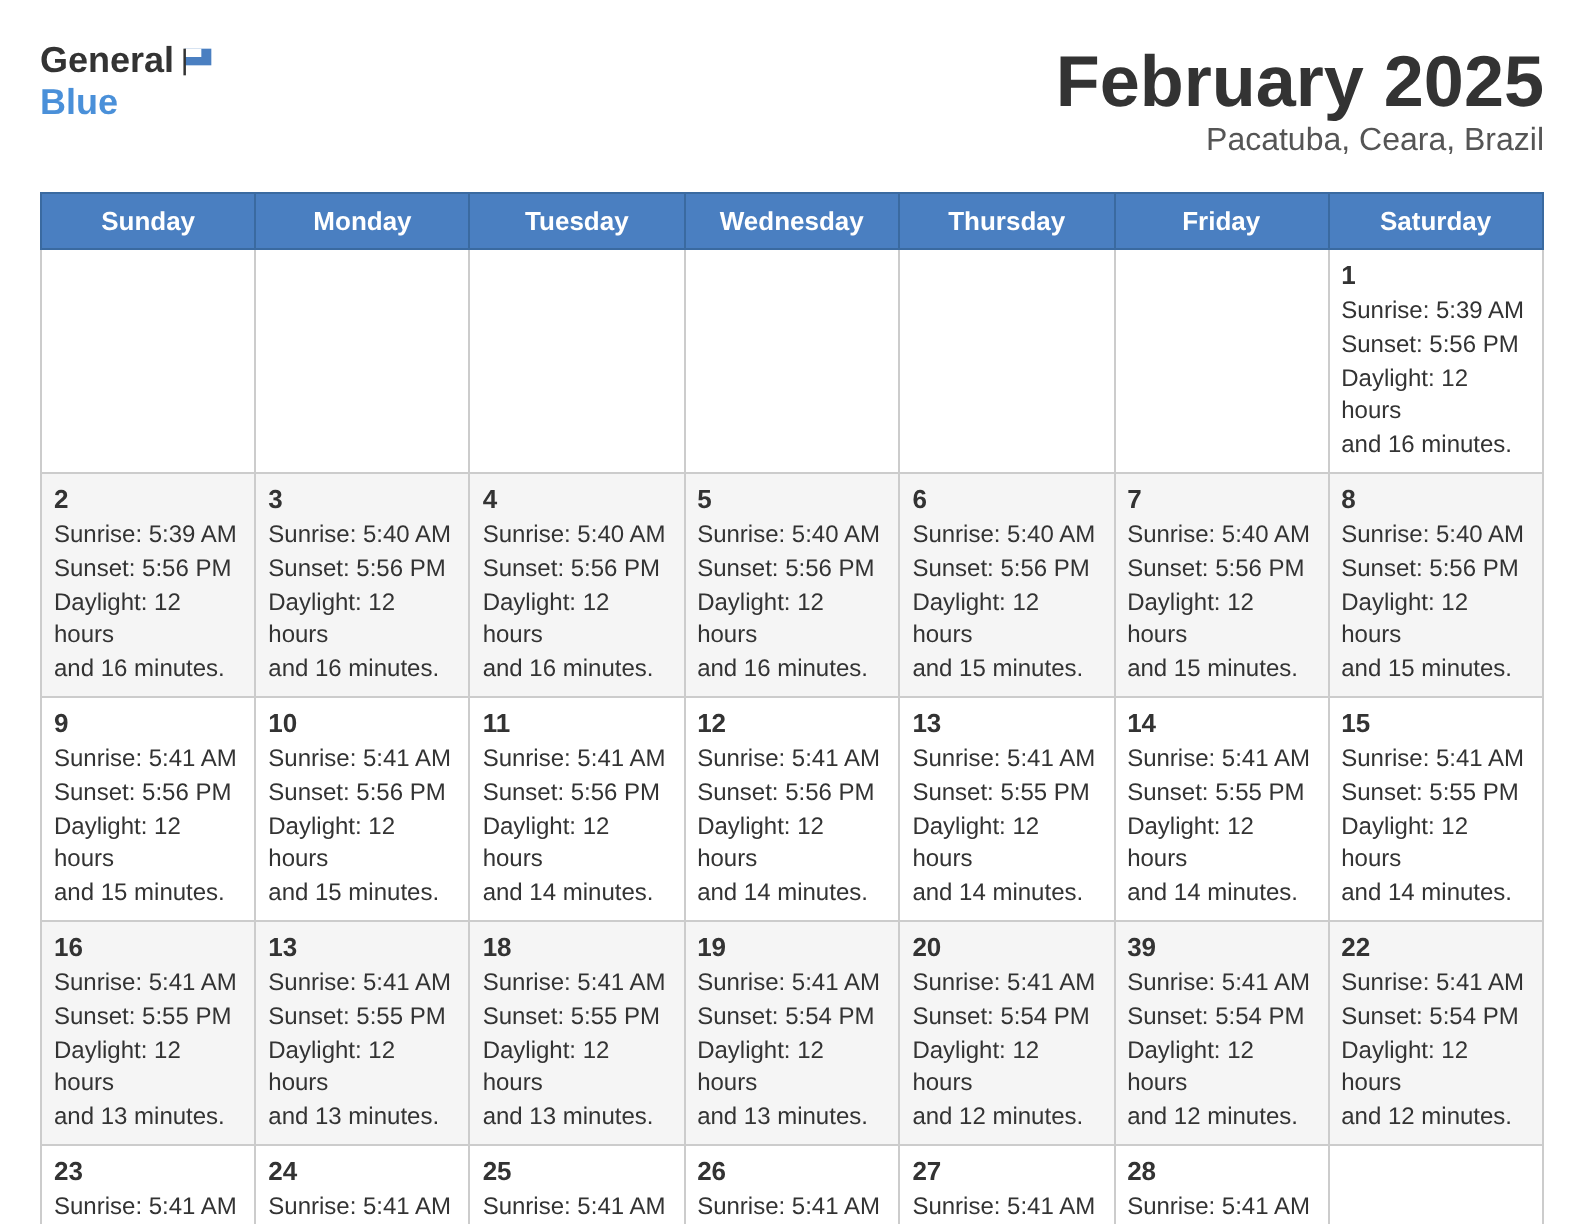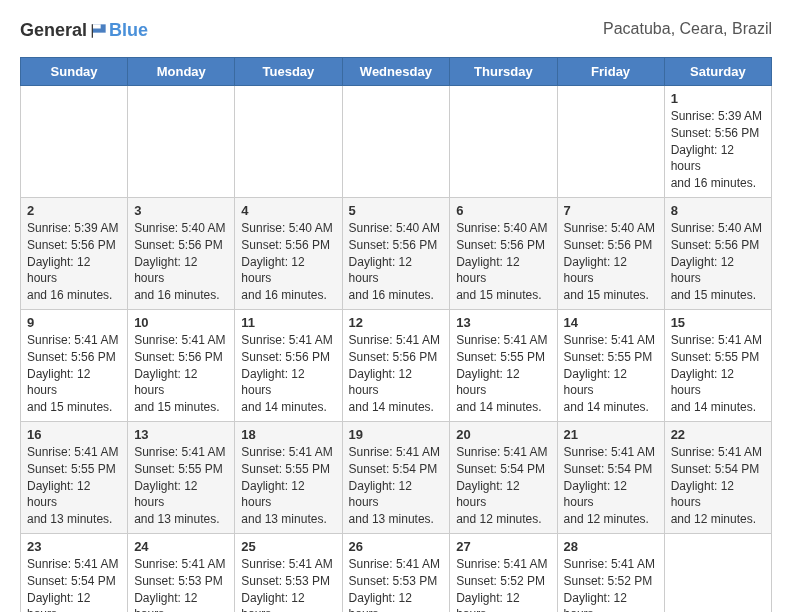--- a/index.html
+++ b/index.html
@@ -88,33 +88,34 @@
     }
     .empty-cell {
       background: #fff !important;
     }
   </style>
 </head>
 <body>
 
 <div class="header-area">
   <div class="logo">
-    <div style="display:flex; flex-direction:row; align-items:flex-start;">
+    <div style="display:flex; flex-direction:column; align-items:flex-start;">
       <div style="display:flex; align-items:center;">
         <span class="logo-text-general">General</span>
         <svg class="logo-icon" viewBox="0 0 24 24" xmlns="http://www.w3.org/2000/svg">
           <polygon points="4,4 20,4 20,14 4,14" fill="#4a7fc1"></polygon>
           <polygon points="4,4 14,4 14,9 4,9" fill="#fff"></polygon>
           <line x1="4" y1="4" x2="4" y2="20" stroke="#333" stroke-width="1.5"></line>
         </svg>
       </div>
       <span class="logo-text-blue">Blue</span>
     </div>
   </div>
   <div class="title-area">
+    <div class="month-title">February 2025</div>
     <div class="location-title">Pacatuba, Ceara, Brazil</div>
   </div>
 </div>
 
 <table class="calendar">
   <thead>
     <tr>
     <th>Sunday</th>
         <th>Monday</th>
         <th>Tuesday</th>
@@ -272,21 +273,21 @@
 and 13 minutes.</div>
         </td>
         <td>
           <span class="day-number">20</span>
           <div class="day-info" style="white-space: pre-line;">Sunrise: 5:41 AM
 Sunset: 5:54 PM
 Daylight: 12 hours
 and 12 minutes.</div>
         </td>
         <td>
-          <span class="day-number">21</span>
+          <span class="day-number">39</span>
           <div class="day-info" style="white-space: pre-line;">Sunrise: 5:41 AM
 Sunset: 5:54 PM
 Daylight: 12 hours
 and 12 minutes.</div>
         </td>
         <td>
           <span class="day-number">22</span>
           <div class="day-info" style="white-space: pre-line;">Sunrise: 5:41 AM
 Sunset: 5:54 PM
 Daylight: 12 hours

